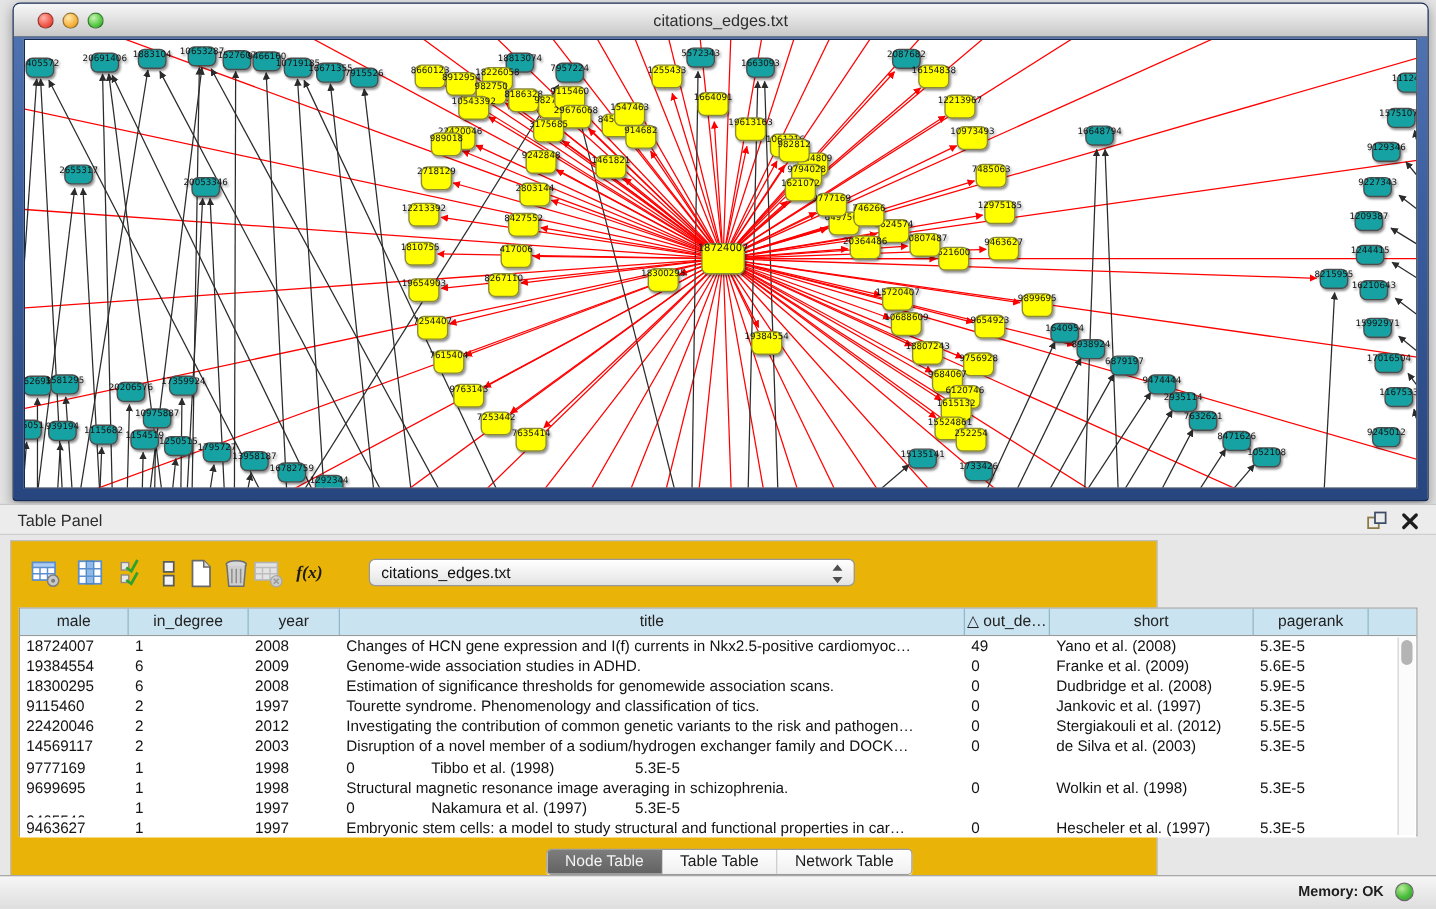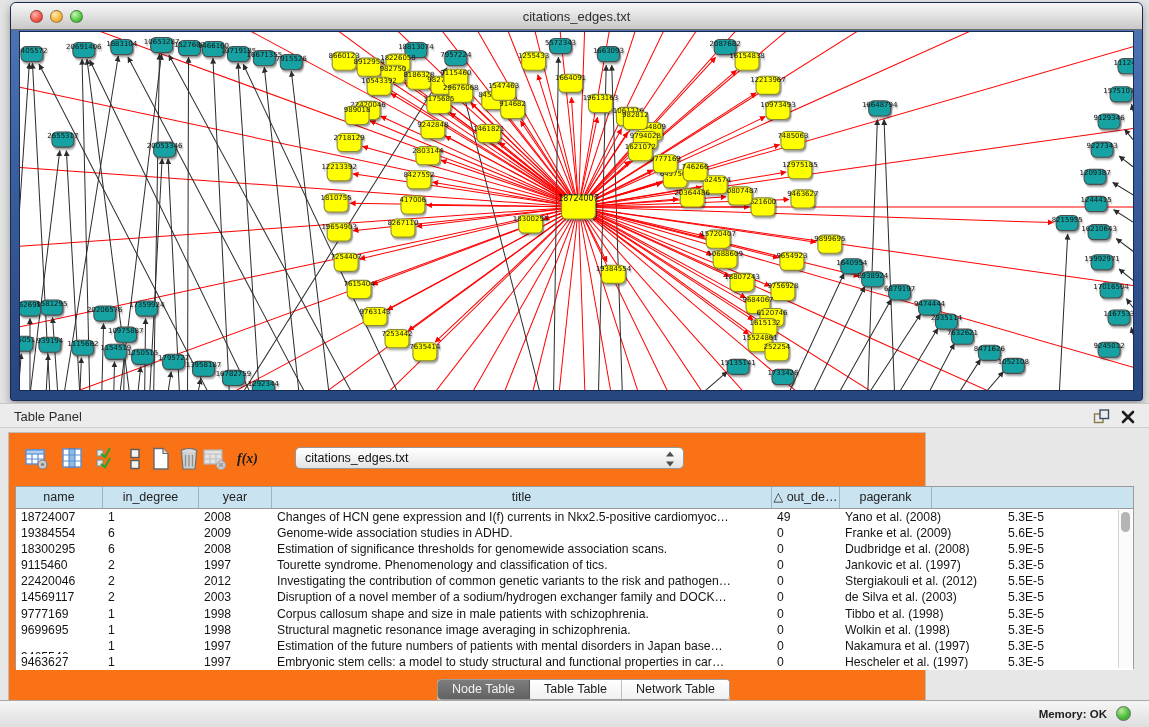--- a/index.html
+++ b/index.html
@@ -25,21 +25,21 @@
   
   .panel-head { position:absolute; left:0; top:403px; width:1149px; height:25px;
     background:#ececec; border-top:1px solid #c6c6c6; border-bottom:1px solid #cfcfcf; }
   .panel-title { position:absolute; left:14px; top:5px; font-size:13px; color:#2b2b2b; }
   .panel-btn { position:absolute; top:4px; width:18px; height:18px; cursor:default; }
   .float-btn { right:38px; }
   .close-btn { right:12px; }
 
   .panel-body { position:absolute; left:0; top:428px; width:1149px; height:272px; background:#e7e7e7; }
   .inner-panel { position:absolute; left:8px; top:4px; width:918px; height:268px;
-    background:#f97316; border:1px solid #bdbdbd; border-bottom:none; }
+    background:#eab308; border:1px solid #bdbdbd; border-bottom:none; }
 
   .toolbar { position:absolute; left:6px; top:14px; height:28px; width:1100px; }
   .tool-icon { position:absolute; top:0; width:24px; height:24px; }
   .combo { position:absolute; left:280px; top:0px; width:389px; height:22px;
     background:linear-gradient(180deg,#ffffff,#ededed 70%,#e2e2e2);
     border:1px solid #979797; border-radius:5px; font-size:12.5px; color:#111;
     line-height:20px; padding-left:9px; }
   .combo-arrows { position:absolute; right:8px; top:2px; width:10px; height:18px; }
 
   .grid-table { position:absolute; left:6px; top:53px; width:1119px; height:183px;
@@ -805,25 +805,26 @@
         <span>citations_edges.txt</span>
         <svg class="combo-arrows" viewBox="0 0 10 18">
           <path d="M5 1.5 L9 6.5 H1 Z" fill="#4d4d4d"></path>
           <path d="M5 16.5 L9 11.5 H1 Z" fill="#4d4d4d"></path>
         </svg>
       </div>
     </div>
 
     <div class="grid-table">
       <div class="hdr-row" id="hdr-row">
-          <div class="hdr-cell" style="width: 87px; flex: 0 0 auto;">name</div>
+          <div class="hdr-cell" style="width: 87px; flex: 0 0 auto;">male</div>
           <div class="hdr-cell" style="width: 96px; flex: 0 0 auto;">in_degree</div>
           <div class="hdr-cell" style="width: 73px; flex: 0 0 auto;">year</div>
           <div class="hdr-cell" style="width: 500px; flex: 0 0 auto;">title</div>
           <div class="hdr-cell" style="width: 68px; flex: 0 0 auto;">△ out_de…</div>
+          <div class="hdr-cell" style="width: 163px; flex: 0 0 auto;">short</div>
           <div class="hdr-cell" style="width: 92px; flex: 0 0 auto;">pagerank</div>
         </div>
       <div id="rows-box">
           <div class="data-row">
             <div class="data-cell" style="width: 87px; flex: 0 0 auto;">18724007</div>
             <div class="data-cell" style="width: 96px; flex: 0 0 auto;">1</div>
             <div class="data-cell" style="width: 73px; flex: 0 0 auto;">2008</div>
             <div class="data-cell" style="width: 500px; flex: 0 0 auto;">Changes of HCN gene expression and I(f) currents in Nkx2.5-positive cardiomyoc…</div>
             <div class="data-cell" style="width: 68px; flex: 0 0 auto;">49</div>
             <div class="data-cell" style="width: 163px; flex: 0 0 auto;">Yano et al. (2008)</div>
@@ -871,39 +872,37 @@
             <div class="data-cell" style="width: 73px; flex: 0 0 auto;">2003</div>
             <div class="data-cell" style="width: 500px; flex: 0 0 auto;">Disruption of a novel member of a sodium/hydrogen exchanger family and DOCK…</div>
             <div class="data-cell" style="width: 68px; flex: 0 0 auto;">0</div>
             <div class="data-cell" style="width: 163px; flex: 0 0 auto;">de Silva et al. (2003)</div>
             <div class="data-cell" style="width: 92px; flex: 0 0 auto;">5.3E-5</div>
           </div>
           <div class="data-row">
             <div class="data-cell" style="width: 87px; flex: 0 0 auto;">9777169</div>
             <div class="data-cell" style="width: 96px; flex: 0 0 auto;">1</div>
             <div class="data-cell" style="width: 73px; flex: 0 0 auto;">1998</div>
-            <div class="data-cell" style="width: 500px; flex: 0 0 auto;">Corpus callosum shape and size in male patients with schizophrenia.</div>
             <div class="data-cell" style="width: 68px; flex: 0 0 auto;">0</div>
             <div class="data-cell" style="width: 163px; flex: 0 0 auto;">Tibbo et al. (1998)</div>
             <div class="data-cell" style="width: 92px; flex: 0 0 auto;">5.3E-5</div>
           </div>
           <div class="data-row">
             <div class="data-cell" style="width: 87px; flex: 0 0 auto;">9699695</div>
             <div class="data-cell" style="width: 96px; flex: 0 0 auto;">1</div>
             <div class="data-cell" style="width: 73px; flex: 0 0 auto;">1998</div>
             <div class="data-cell" style="width: 500px; flex: 0 0 auto;">Structural magnetic resonance image averaging in schizophrenia.</div>
             <div class="data-cell" style="width: 68px; flex: 0 0 auto;">0</div>
             <div class="data-cell" style="width: 163px; flex: 0 0 auto;">Wolkin et al. (1998)</div>
             <div class="data-cell" style="width: 92px; flex: 0 0 auto;">5.3E-5</div>
           </div>
           <div class="data-row">
             <div class="data-cell" style="width: 87px; flex: 0 0 auto; margin-top: 11px;">9465546</div>
             <div class="data-cell" style="width: 96px; flex: 0 0 auto;">1</div>
             <div class="data-cell" style="width: 73px; flex: 0 0 auto;">1997</div>
-            <div class="data-cell" style="width: 500px; flex: 0 0 auto;">Estimation of the future numbers of patients with mental disorders in Japan base…</div>
             <div class="data-cell" style="width: 68px; flex: 0 0 auto;">0</div>
             <div class="data-cell" style="width: 163px; flex: 0 0 auto;">Nakamura et al. (1997)</div>
             <div class="data-cell" style="width: 92px; flex: 0 0 auto;">5.3E-5</div>
           </div>
           <div class="data-row">
             <div class="data-cell" style="width: 87px; flex: 0 0 auto;">9463627</div>
             <div class="data-cell" style="width: 96px; flex: 0 0 auto;">1</div>
             <div class="data-cell" style="width: 73px; flex: 0 0 auto;">1997</div>
             <div class="data-cell" style="width: 500px; flex: 0 0 auto;">Embryonic stem cells: a model to study structural and functional properties in car…</div>
             <div class="data-cell" style="width: 68px; flex: 0 0 auto;">0</div>

